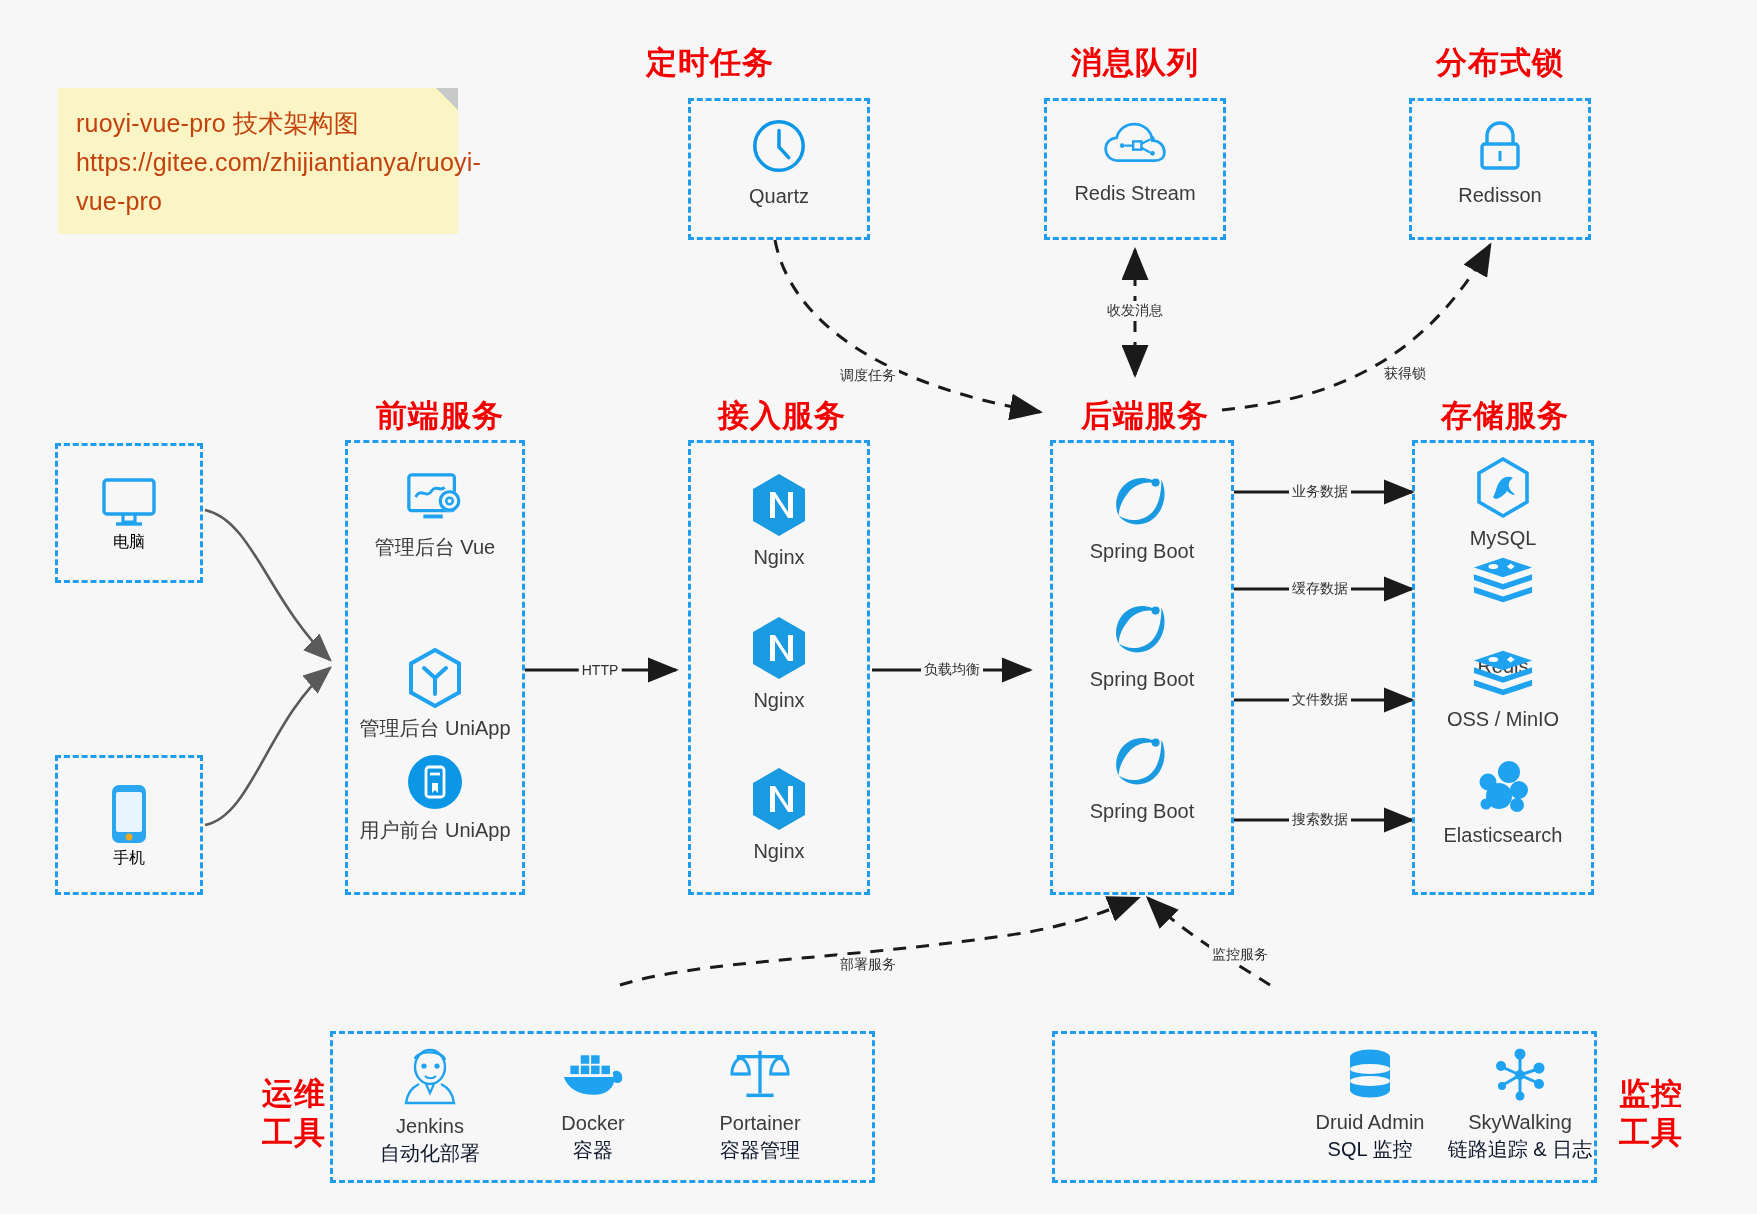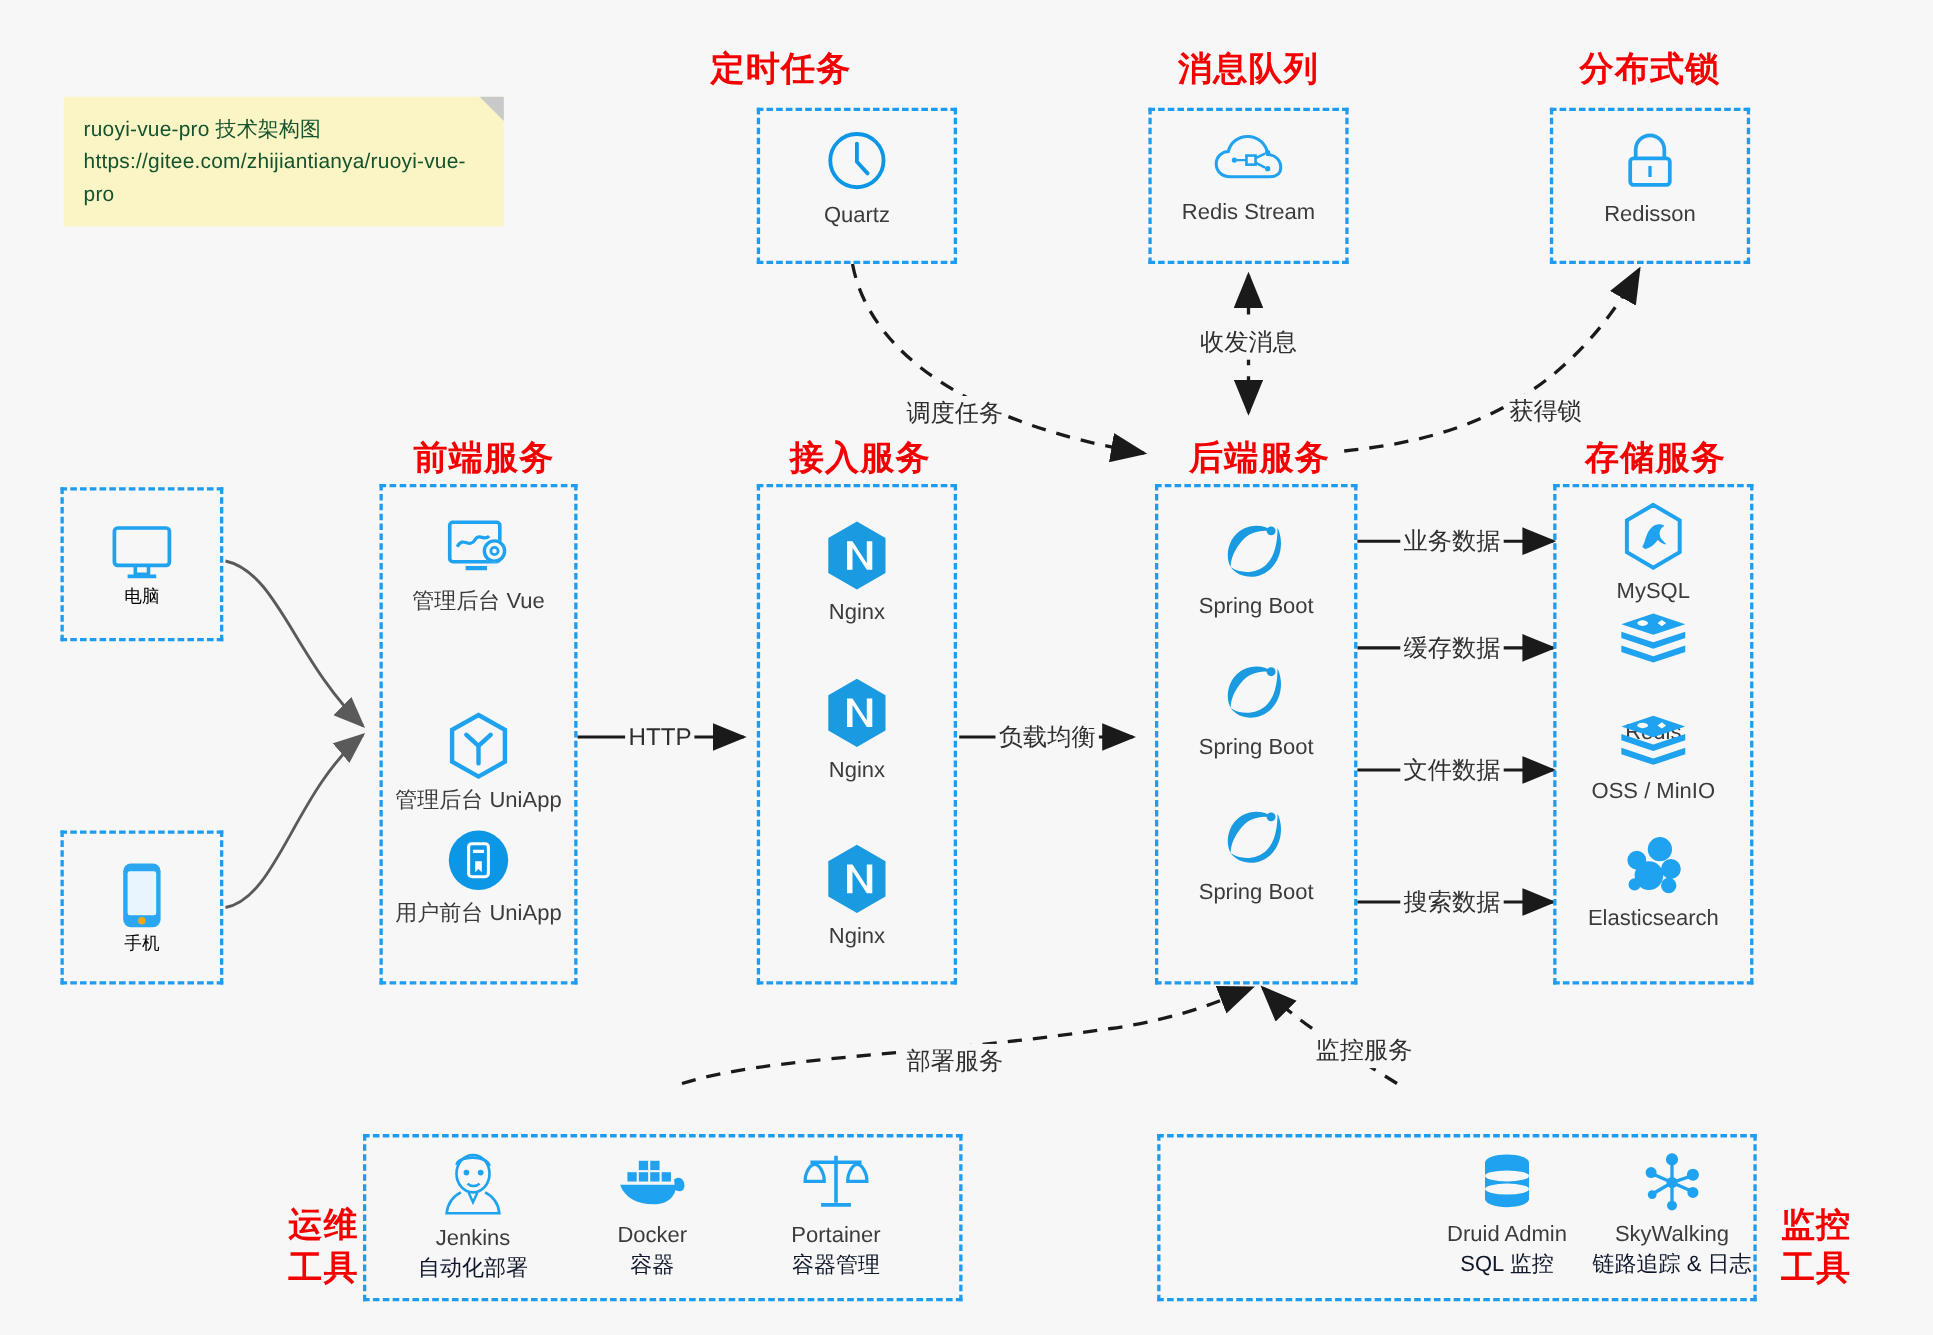--- a/index.html
+++ b/index.html
@@ -24,22 +24,22 @@
     height: 1214px;
     pointer-events: none;
   }
 
   
   .note {
     position: absolute;
     background: #fbf4c5;
     box-sizing: border-box;
     padding: 16px 18px 14px 18px;
-    font-size: 19px;
-    color: #14532d;
+    font-size: 25px;
+    color: #c2410c;
     line-height: 1.55;
     letter-spacing: .2px;
   }
   .note .fold {
     position: absolute;
     right: 0; top: 0;
     width: 0; height: 0;
     border-left: 22px solid transparent;
     border-top: 22px solid #c9c9c9;
   }
@@ -49,21 +49,20 @@
     position: absolute;
     color: #f40000;
     font-weight: bold;
     font-size: 31px;
     letter-spacing: 1px;
     white-space: nowrap;
     text-align: center;
   }
   .grp-title.side {
     line-height: 1.25;
-    margin-top: 20px;
   }
 
   
   .dbox {
     position: absolute;
     box-sizing: border-box;
     border: 3px dashed #1f9cf0;
     background: transparent;
   }
   .dbox.cell {
@@ -96,21 +95,21 @@
     white-space: nowrap;
   }
   .ico {
     display: block;
   }
 
   
   .elabel {
     position: absolute;
     background: #f7f7f7;
-    font-size: 22px;
+    font-size: 14px;
     color: #2f2f2f;
     white-space: nowrap;
     padding: 1px 3px;
     transform: translate(-50%, -50%);
   }
 </style>
 </head>
 <body>
 
 <div id="canvas">

